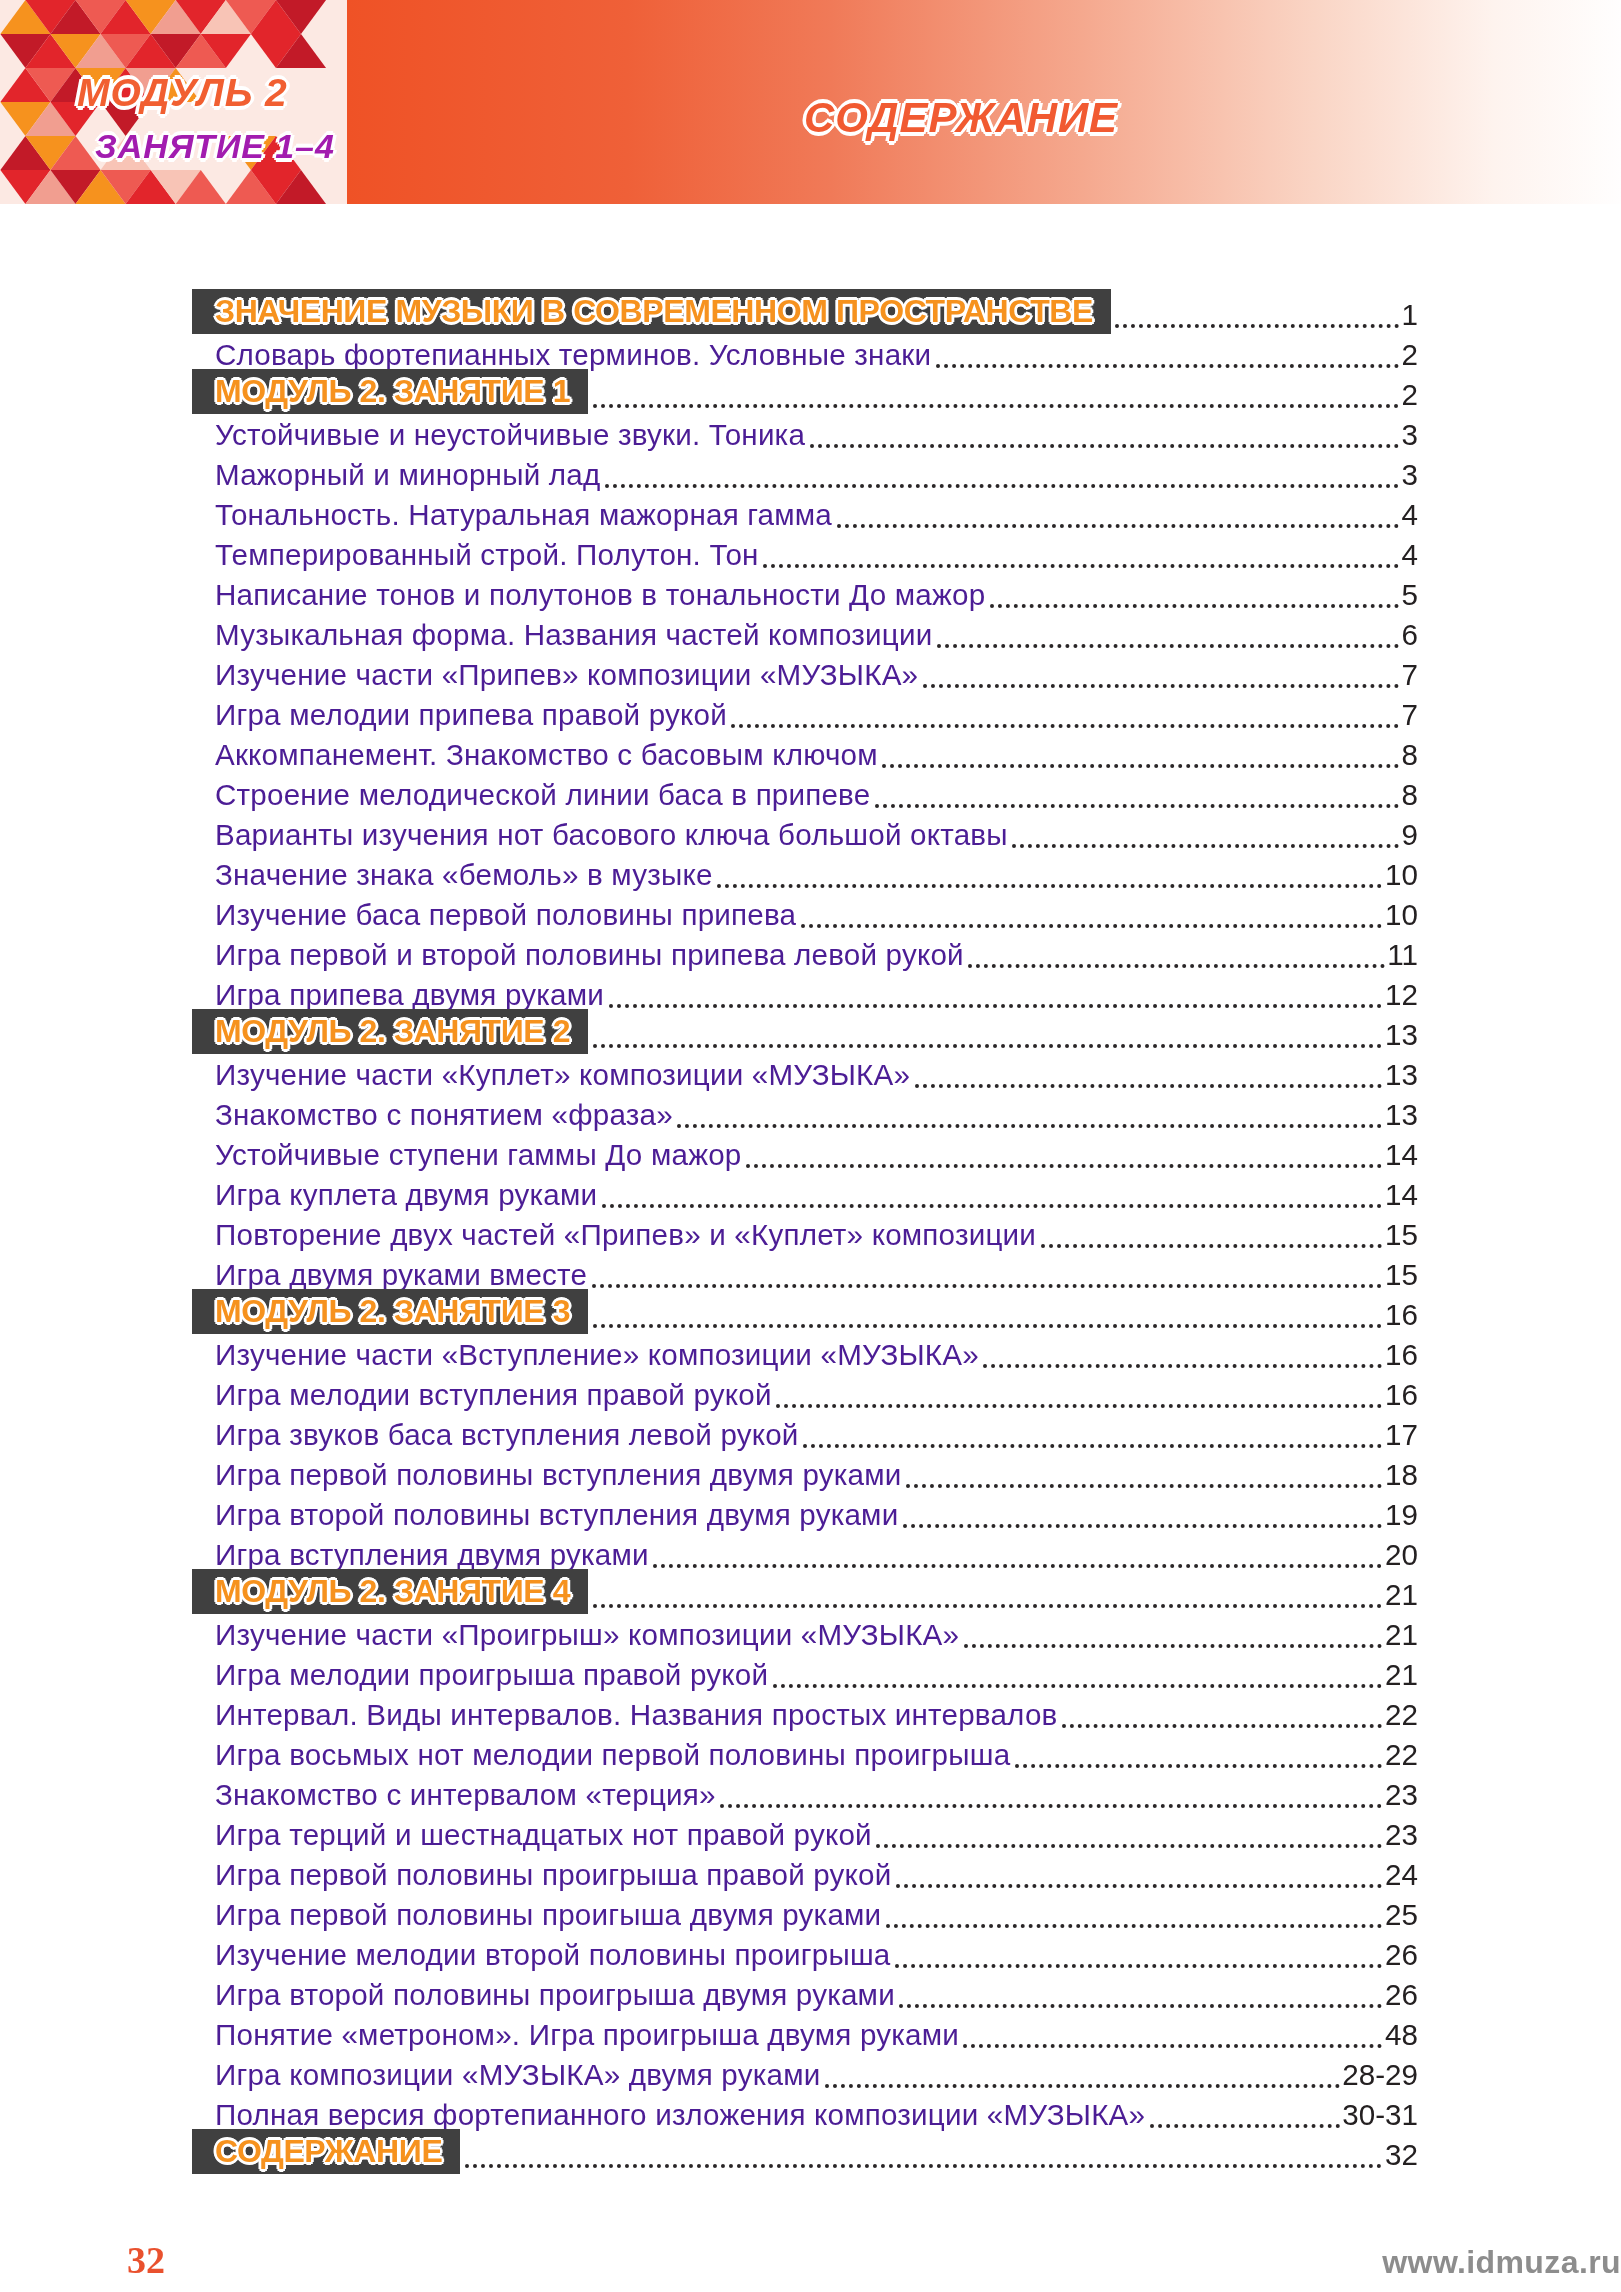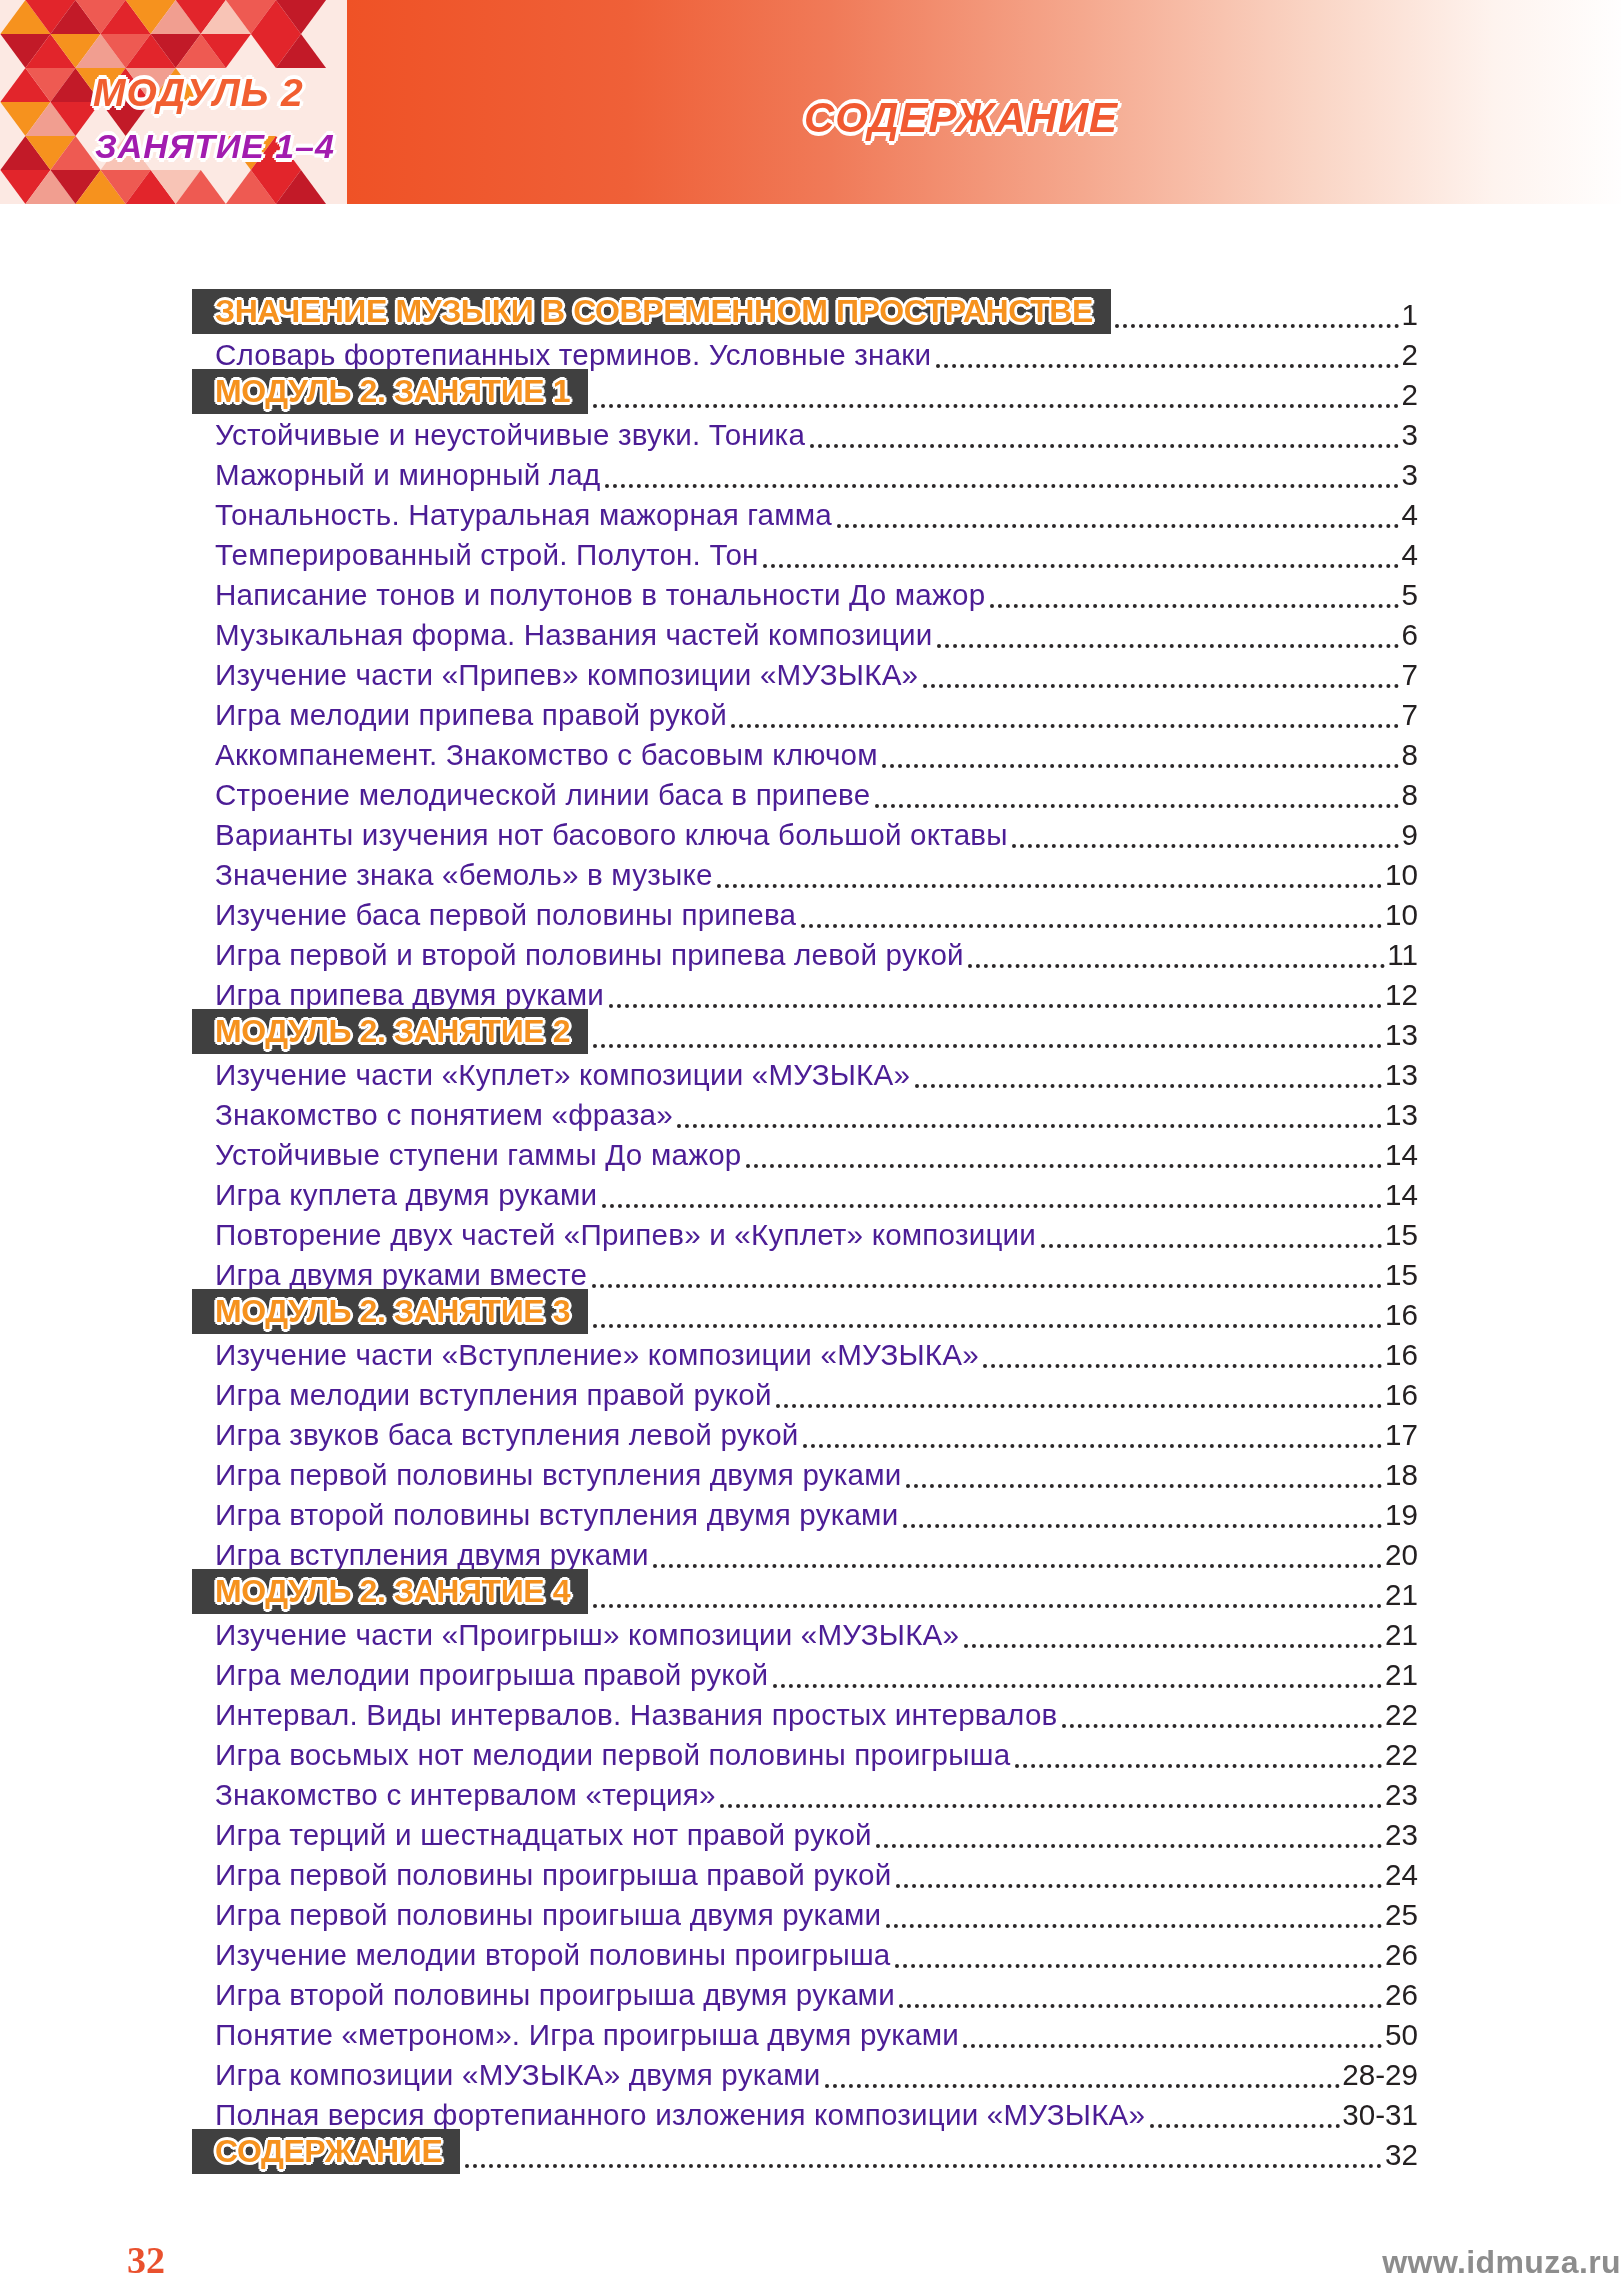--- a/index.html
+++ b/index.html
@@ -22,21 +22,20 @@
   }
   .halo {
     text-shadow: 2.7px 0 0 #fff,-2.7px 0 0 #fff,0 2.7px 0 #fff,0 -2.7px 0 #fff,
                  1.8px 1.8px 0 #fff,-1.8px 1.8px 0 #fff,1.8px -1.8px 0 #fff,-1.8px -1.8px 0 #fff,
                  3.6px 0 0 #fff,-3.6px 0 0 #fff,0 3.6px 0 #fff,0 -3.6px 0 #fff;
   }
   .module-label {
     position:absolute; left:77px; top:73px; font-size:39px; line-height:1;
     font-weight:bold; font-style:italic; color:#f15f31; letter-spacing:0.9px;
     white-space:nowrap;
-    margin-left:16px;
   }
   .lesson-label {
     position:absolute; left:95px; top:129px; font-size:34px; line-height:1;
     font-weight:bold; font-style:italic; color:#a21caf; letter-spacing:0.9px;
     white-space:nowrap;
   }
   .contents-title {
     position:absolute; left:804px; top:97px; font-size:42px; line-height:1;
     font-weight:bold; font-style:italic; color:#f15a31; letter-spacing:0.9px;
     white-space:nowrap;
@@ -393,21 +392,21 @@
 
     <div class="toc-row style-normal">
       <span class="toc-label">Игра второй половины проигрыша двумя руками</span>
       <span class="toc-dots"></span>
       <span class="toc-page">26</span>
     </div>
 
     <div class="toc-row style-normal">
       <span class="toc-label">Понятие «метроном». Игра проигрыша двумя руками</span>
       <span class="toc-dots"></span>
-      <span class="toc-page">50</span>
+      <span class="toc-page">48</span>
     </div>
 
     <div class="toc-row style-normal">
       <span class="toc-label">Игра композиции «МУЗЫКА» двумя руками</span>
       <span class="toc-dots"></span>
       <span class="toc-page">28-29</span>
     </div>
 
     <div class="toc-row style-normal">
       <span class="toc-label">Полная версия фортепианного изложения композиции «МУЗЫКА»</span>

